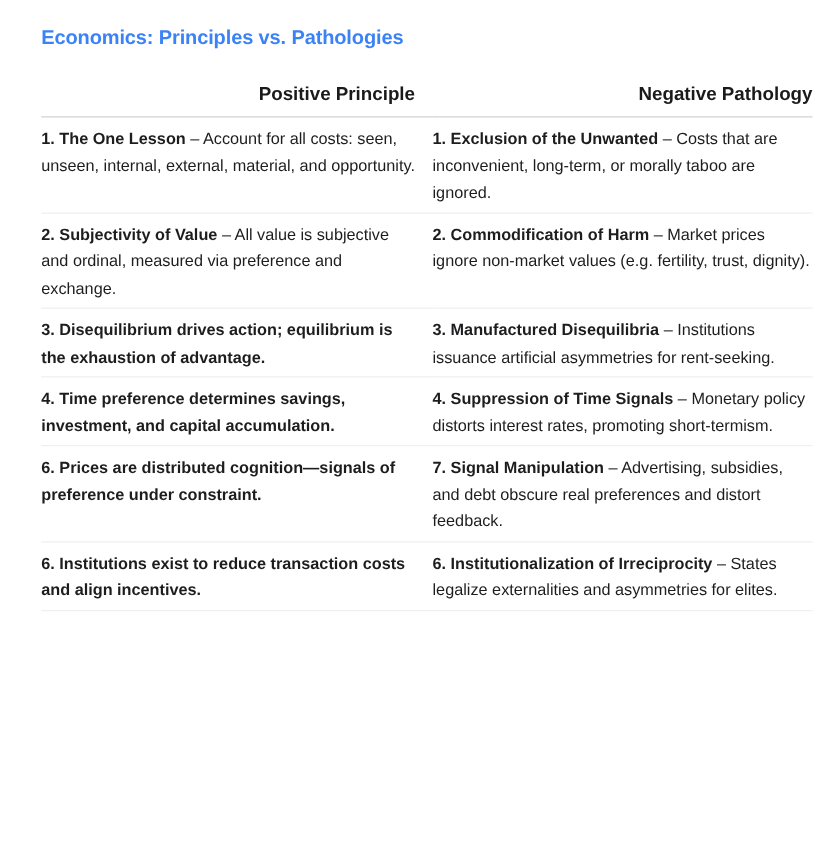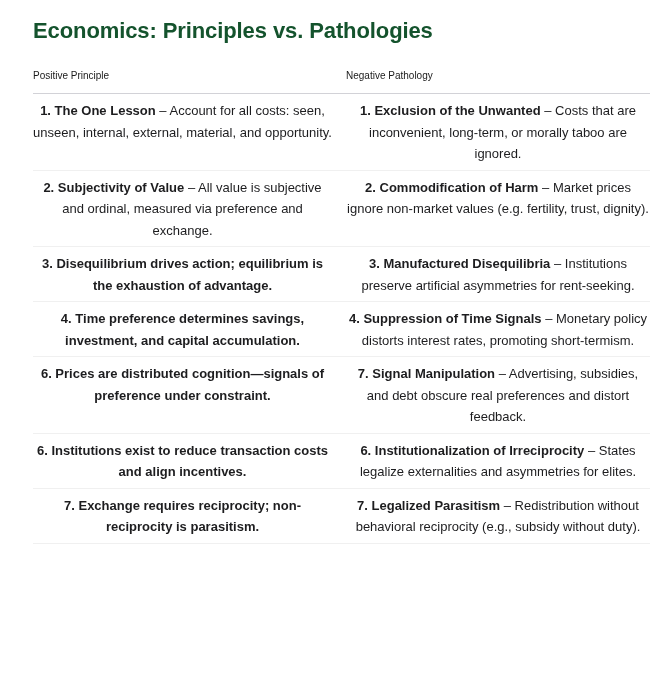--- a/index.html
+++ b/index.html
@@ -12,52 +12,51 @@
     height: 680px;
     font-family: "Liberation Sans", "DejaVu Sans", sans-serif;
     color: #1a1a1a;
     box-sizing: border-box;
     overflow: hidden;
   }
   .page {
     padding: 16px 20px 0 33px;
   }
   .doc-title {
-    font-size: 22px;
+    font-size: 16px;
     font-weight: 700;
     line-height: 22px;
     margin: 4px 0 26px 0;
-    color: #14532d;
+    color: #3b82f6;
     letter-spacing: -0.1px;
   }
   table.compare-table {
     border-collapse: collapse;
     table-layout: fixed;
     width: 617px;
   }
   table.compare-table col.col-left  { width: 313px; }
   table.compare-table col.col-right { width: 304px; }
   th {
-    text-align: left;
-    font-size: 10px;
-    font-weight: 400;
+    text-align: right;
+    font-size: 15px;
+    font-weight: 700;
     line-height: 16px;
     padding: 0 14px 9px 0;
     border-bottom: 1px solid #d2d2d7;
     color: #1a1a1a;
     vertical-align: bottom;
   }
   td {
     font-size: 13px;
     line-height: 21.5px;
     vertical-align: top;
     padding: 6px 14px 5px 0;
     border-bottom: 1px solid #f0f0f0;
     color: #1d1d1f;
-    text-align: center;
   }
   td:last-child, th:last-child { padding-right: 0; }
   tr:last-child td { border-bottom: none; }
   td strong { font-weight: 700; }
 </style>
 </head>
 <body>
 
 <div class="page">
   <h1 class="doc-title">Economics: Principles vs. Pathologies</h1>
@@ -77,37 +76,33 @@
       <tr>
         <td><strong>1. The One Lesson</strong> <span>– Account for all costs: seen, unseen, internal, external, material, and opportunity.</span></td>
         <td><strong>1. Exclusion of the Unwanted</strong> <span>– Costs that are inconvenient, long-term, or morally taboo are ignored.</span></td>
       </tr>
       <tr>
         <td><strong>2. Subjectivity of Value</strong> <span>– All value is subjective and ordinal, measured via preference and exchange.</span></td>
         <td><strong>2. Commodification of Harm</strong> <span>– Market prices ignore non-market values (e.g. fertility, trust, dignity).</span></td>
       </tr>
       <tr>
         <td><strong>3. Disequilibrium drives action; equilibrium is the exhaustion of advantage.</strong> <span></span></td>
-        <td><strong>3. Manufactured Disequilibria</strong> <span>– Institutions preserve artificial asymmetries for rent-seeking.</span></td>
+        <td><strong>3. Manufactured Disequilibria</strong> <span>– Institutions issuance artificial asymmetries for rent-seeking.</span></td>
       </tr>
       <tr>
         <td><strong>4. Time preference determines savings, investment, and capital accumulation.</strong> <span></span></td>
         <td><strong>4. Suppression of Time Signals</strong> <span>– Monetary policy distorts interest rates, promoting short-termism.</span></td>
       </tr>
       <tr>
         <td><strong>6. Prices are distributed cognition—signals of preference under constraint.</strong> <span></span></td>
         <td><strong>7. Signal Manipulation</strong> <span>– Advertising, subsidies, and debt obscure real preferences and distort feedback.</span></td>
       </tr>
       <tr>
         <td><strong>6. Institutions exist to reduce transaction costs and align incentives.</strong> <span></span></td>
         <td><strong>6. Institutionalization of Irreciprocity</strong> <span>– States legalize externalities and asymmetries for elites.</span></td>
       </tr>
       <tr>
-        <td><strong>7. Exchange requires reciprocity; non-reciprocity is parasitism.</strong> <span></span></td>
-        <td><strong>7. Legalized Parasitism</strong> <span>– Redistribution without behavioral reciprocity (e.g., subsidy without duty).</span></td>
-      </tr>
-      <tr>
         <td> <span></span></td>
         <td> </td>
       </tr>
     </tbody>
   </table>
 </div>
 
 </body></html>

